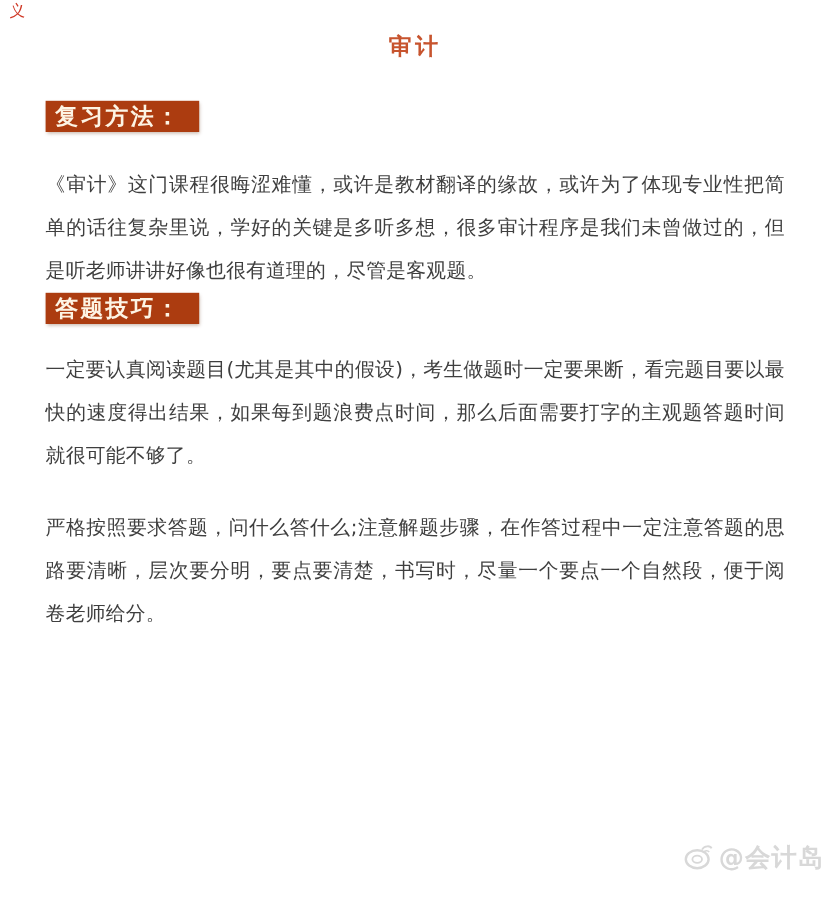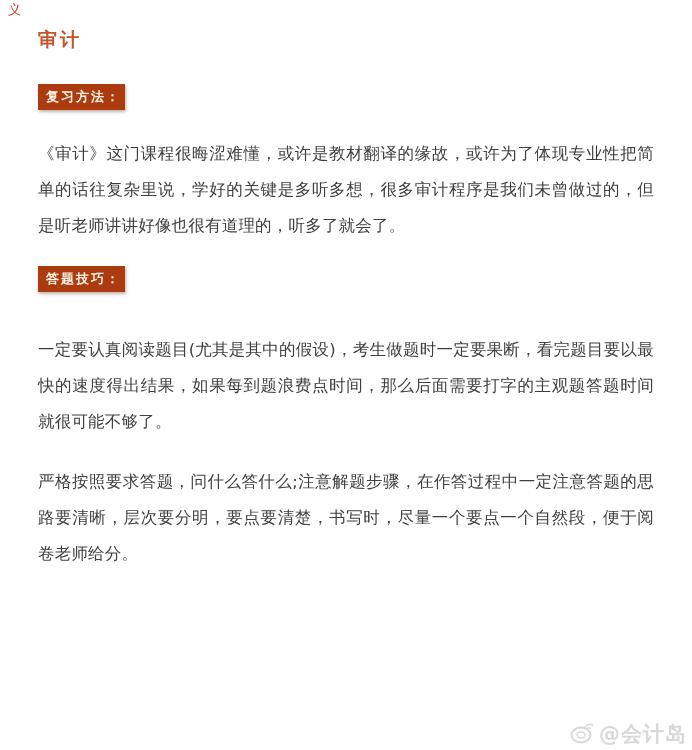--- a/index.html
+++ b/index.html
@@ -20,57 +20,58 @@
     left: 8px;
     color: #d03a28;
     font-size: 13px;
     line-height: 13px;
   }
   .content {
     padding: 0 38px;
   }
   .title {
     margin: 26px 0 0 0;
+    text-align: center;
     color: #c7542e;
     font-size: 19px;
     font-weight: bold;
     letter-spacing: 3px;
     line-height: 26px;
   }
   .badge-row { line-height: 0; }
   .badge-row-1 { margin-top: 32px; }
-  .badge-row-2 { margin-top: 22px; }
+  .badge-row-2 { }
   .badge {
     display: inline-block;
     background: #ac3c10;
     color: #fdf4e4;
-    font-size: 13px;
+    font-size: 19px;
     font-weight: bold;
     letter-spacing: 2px;
     line-height: 20px;
-    padding: 3px 4px 3px 8px;
+    padding: 3px 15px 3px 8px;
     box-shadow: 1px 2px 3px rgba(90, 40, 10, 0.35);
   }
   .para {
     margin: 0;
     color: #3f3f3f;
     font-size: 16.5px;
     line-height: 36px;
     letter-spacing: 0.2px;
     text-align: justify;
   }
   .p1 { margin-top: 26px; }
   .p2 { margin-top: 26px; }
-  .p3 { margin-top: 40px; }
+  .p3 { margin-top: 20px; }
   .p4 { margin-top: 24px; }
   .p5 { margin-top: 24px; }
   .watermark {
     position: absolute;
     right: 5px;
-    bottom: 2px;
+    bottom: 21px;
     display: flex;
     align-items: center;
     gap: 4px;
     color: #d8d8d8;
     font-size: 21px;
     font-weight: bold;
     letter-spacing: 1px;
     user-select: none;
   }
   .watermark svg { display: block; }
@@ -81,21 +82,21 @@
 <span class="corner-mark">义</span>
 
 <div class="content">
 
   <div class="title">审计</div>
 
   <div class="badge-row badge-row-1">
     <span class="badge">复习方法：</span>
   </div>
 
-  <p class="para p1">《审计》这门课程很晦涩难懂，或许是教材翻译的缘故，或许为了体现专业性把简单的话往复杂里说，学好的关键是多听多想，很多审计程序是我们未曾做过的，但是听老师讲讲好像也很有道理的，听多了就会了。</p>
+  <p class="para p1">《审计》这门课程很晦涩难懂，或许是教材翻译的缘故，或许为了体现专业性把简单的话往复杂里说，学好的关键是多听多想，很多审计程序是我们未曾做过的，但是听老师讲讲好像也很有道理的，尽管是客观题。</p>
 
   <div class="badge-row badge-row-2">
     <span class="badge">答题技巧：</span>
   </div>
 
 
   <p class="para p3">一定要认真阅读题目(尤其是其中的假设)，考生做题时一定要果断，看完题目要以最快的速度得出结果，如果每到题浪费点时间，那么后面需要打字的主观题答题时间就很可能不够了。</p>
 
 
   <p class="para p5">严格按照要求答题，问什么答什么;注意解题步骤，在作答过程中一定注意答题的思路要清晰，层次要分明，要点要清楚，书写时，尽量一个要点一个自然段，便于阅卷老师给分。</p>

